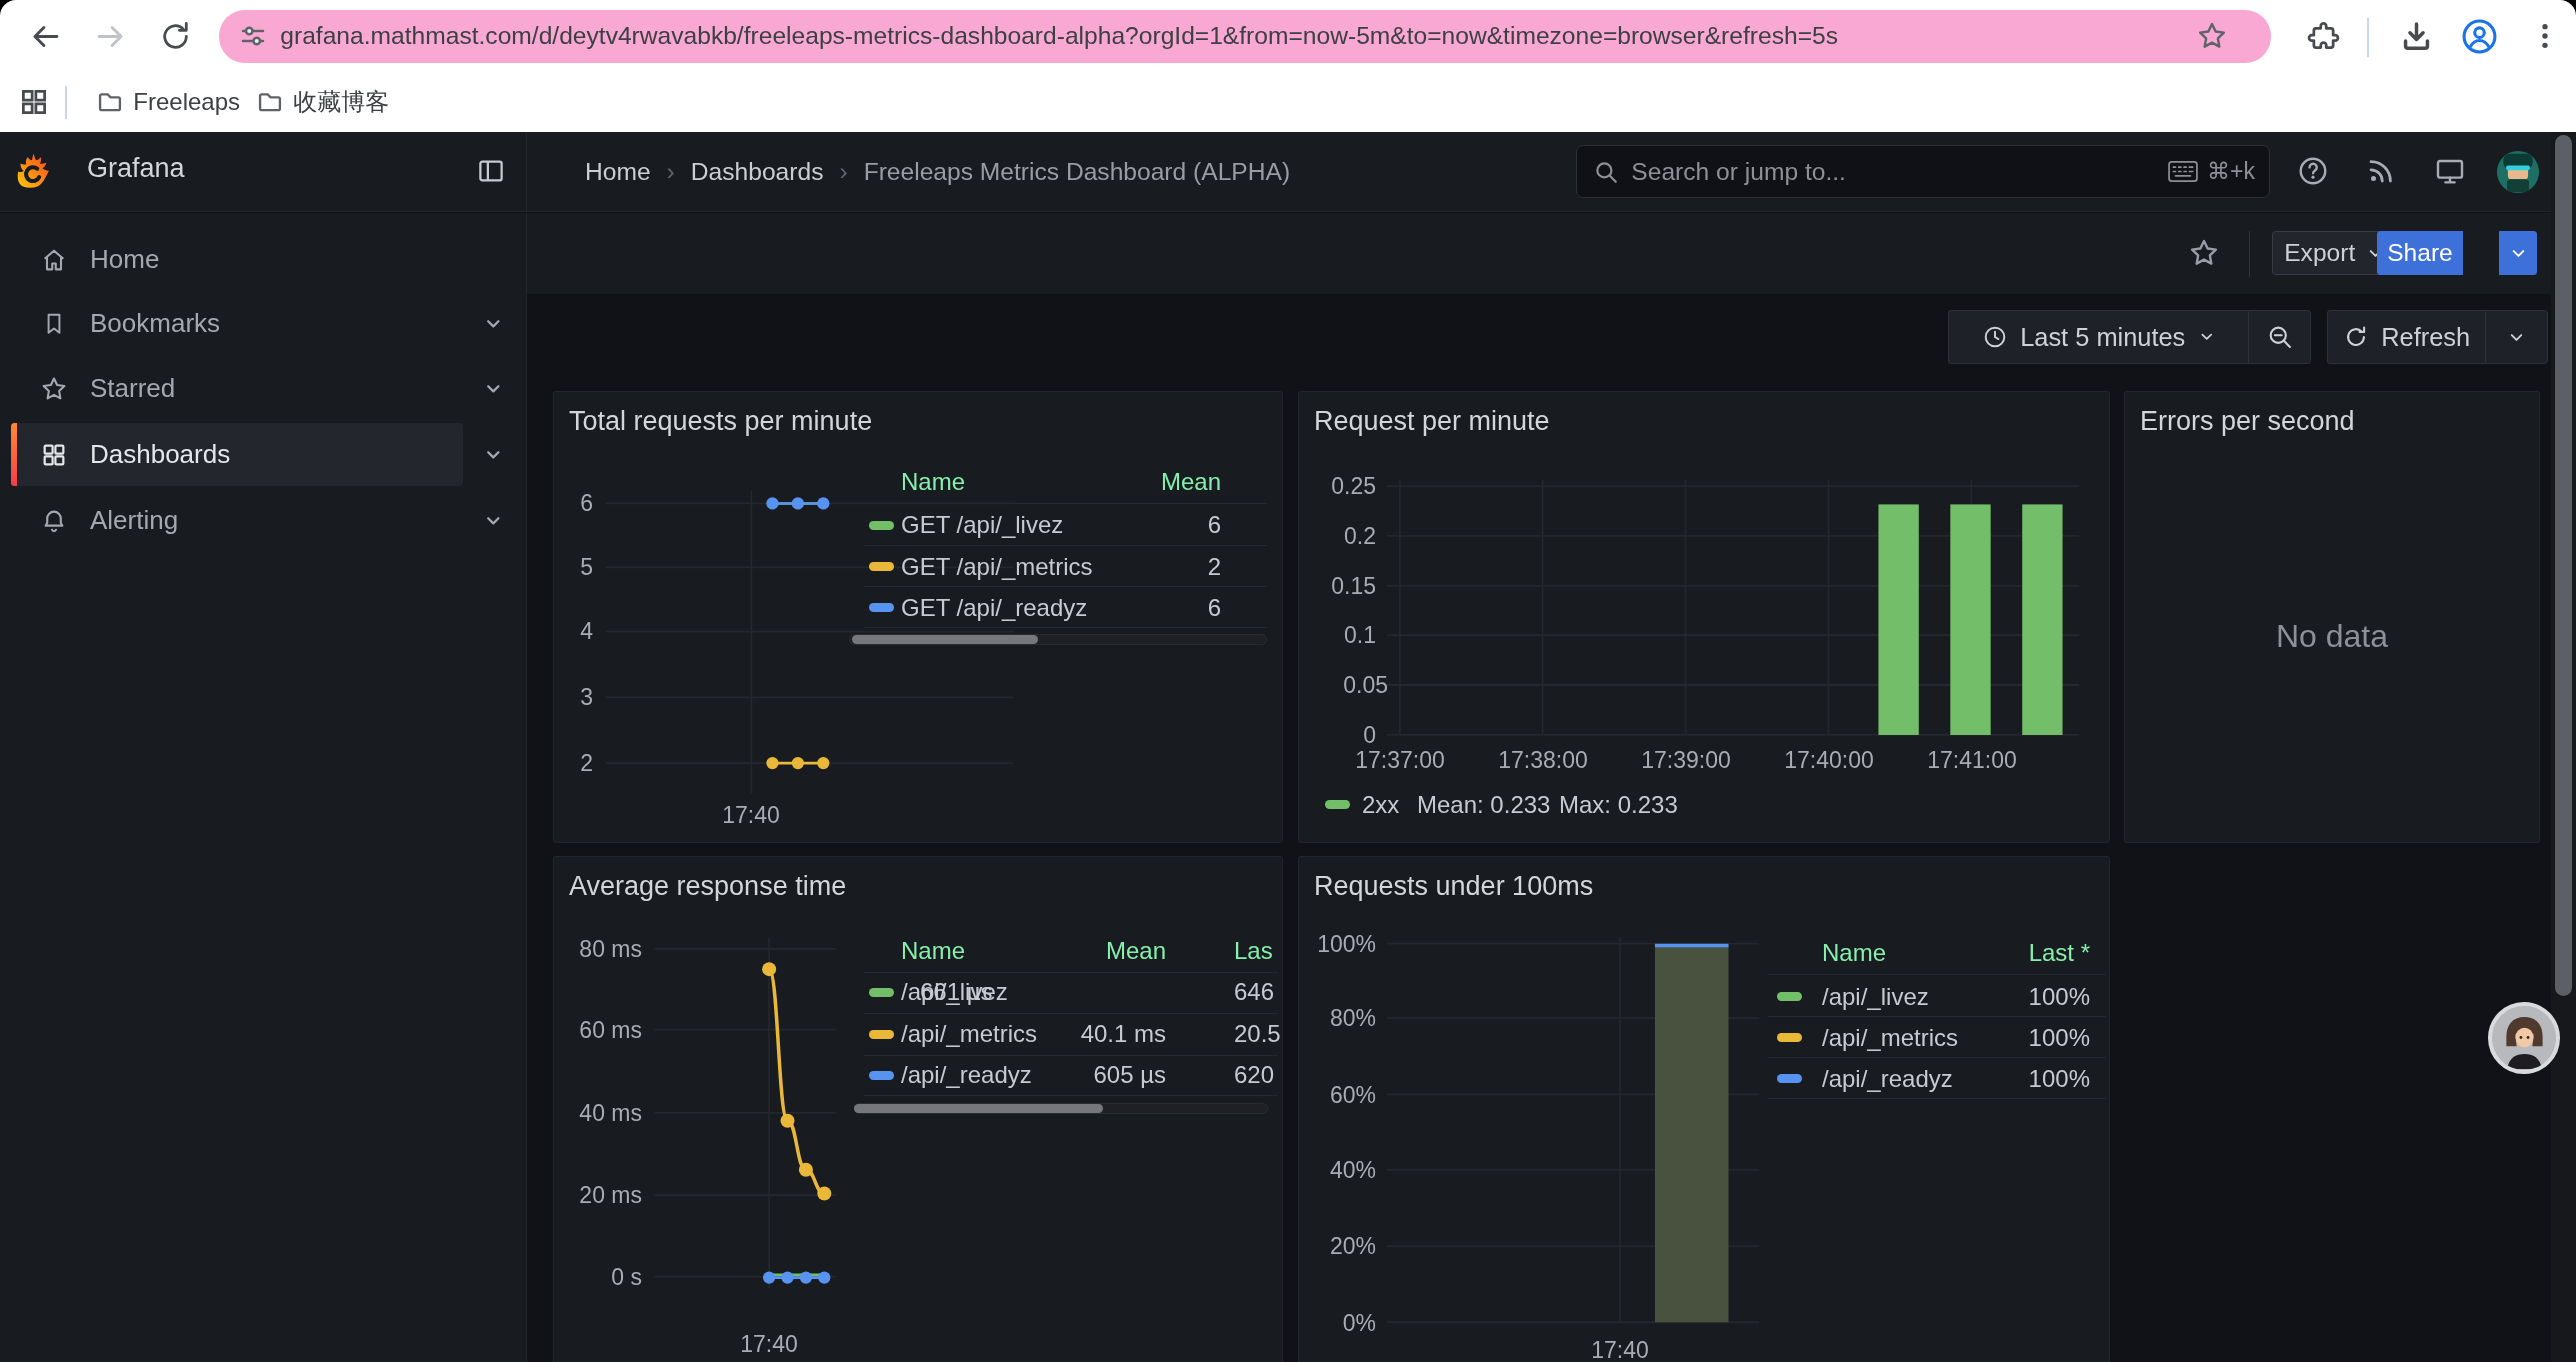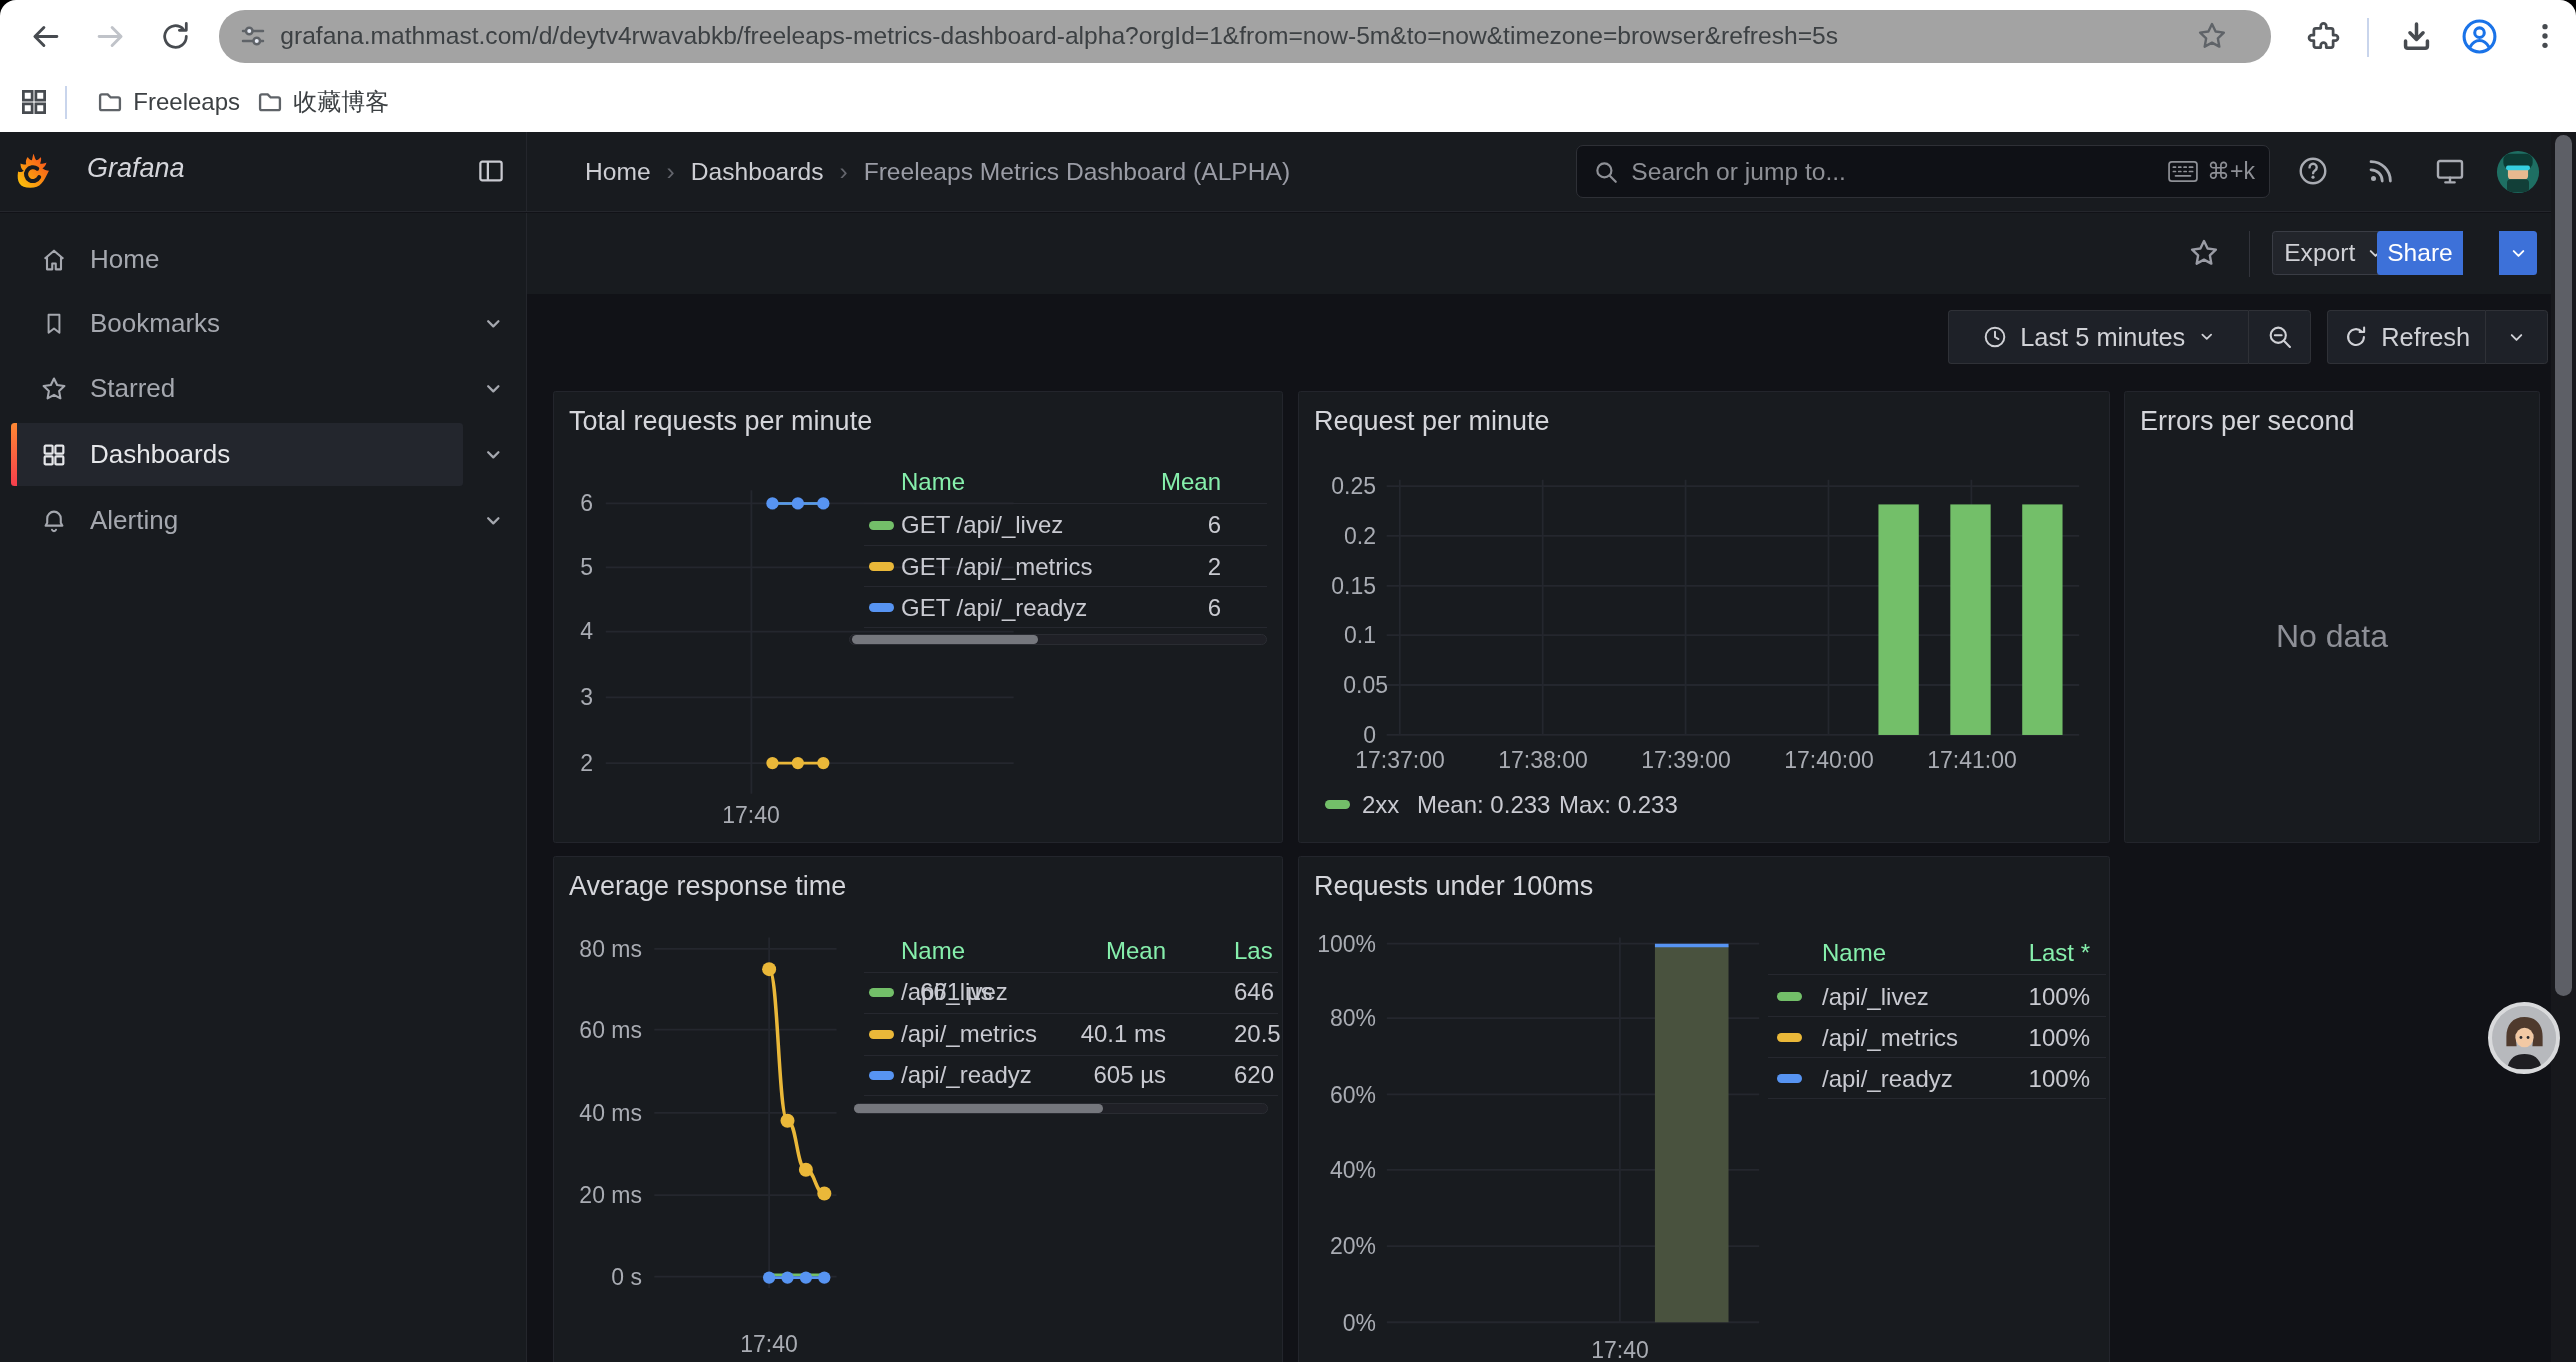--- a/index.html
+++ b/index.html
@@ -3,32 +3,32 @@
 <meta charset="utf-8">
 <style>
   * { margin:0; padding:0; box-sizing:border-box; }
   html,body { width:2576px; height:1363px; background:#000; overflow:hidden;
     font-family:"Liberation Sans","DejaVu Sans",sans-serif; }
 
   
   .browser { position:absolute; top:0; left:0; width:2576px; height:132px; background:#fff; border-radius:16px 16px 0 0; }
   .toolbar { position:absolute; top:0; left:0; width:100%; height:72px; }
   .tb-btn { position:absolute; top:9.6px; width:53px; height:53px; border-radius:50%; display:flex; align-items:center; justify-content:center; background:none; border:none; }
-  .omnibox { position:absolute; left:219px; top:9.6px; width:2052px; height:53px; border-radius:26px; background:#a3a3a3; display:flex; align-items:center; }
+  .omnibox { position:absolute; left:219px; top:9.6px; width:2052px; height:53px; border-radius:26px; background:#f9a8d4; display:flex; align-items:center; }
   .omnibox .url { font-size:24.6px; color:#3C4043; white-space:nowrap; overflow:hidden; width:1911px; margin-left:12.3px; }
   .bmbar { position:absolute; top:72px; left:0; width:100%; height:60px; background:#fff; }
   .bm-item { position:absolute; top:10.5px; height:39px; display:flex; align-items:center; gap:9px; padding:0 12.3px; border-radius:19px; background:none; border:none; }
   .bm-item span { font-size:24px; color:#3C4043; }
   .vdiv-light { position:absolute; width:1.8px; background:#C9D5EC; }
 
   
   .page { position:absolute; top:132px; left:0; width:2576px; height:1231px; background:#111217; color:#C9CAD1; }
   .gf-header { position:absolute; top:0; left:0; right:0; height:80px; background:#181B1F; border-bottom:0.9px solid #24262C; }
   .brand { position:absolute; left:0; top:0; width:527px; height:100%; border-right:0.9px solid #24262C; }
-  .brand-name { position:absolute; left:87px; top:21px; font-size:27px; font-weight:500; color:#D5D6DB;font-style:italic; }
+  .brand-name { position:absolute; left:87px; top:21px; font-size:27px; font-weight:500; color:#D5D6DB; }
   .icon-btn { background:none; border:none; position:absolute; display:flex; align-items:center; justify-content:center; width:42px; height:42px; border-radius:5.3px; }
   .crumbs { position:absolute; left:585px; top:0; height:79px; display:flex; align-items:center; gap:16px; font-size:24.6px; }
   .crumb { color:#CDCED3; background:none; border:none; font-size:24.6px; }
   .crumb.current { color:#9A9CA5; }
   .crumb-sep { color:#63656C; font-size:24.6px; }
   .gf-search { position:absolute; left:1576px; top:13px; width:694px; height:53px; background:#0F1116; border:0.9px solid #2E3036; border-radius:7px; display:flex; align-items:center; }
   .gf-search .ph { font-size:24.6px; color:#8E9096; margin-left:12.3px; flex:1; text-align:left; }
   .kbd-hint { display:flex; align-items:center; gap:8.8px; margin-right:14px; color:#8E9096; font-size:23px; }
 
   .subheader { position:absolute; top:81px; left:527px; right:0; height:82px; background:#181B1F; }

